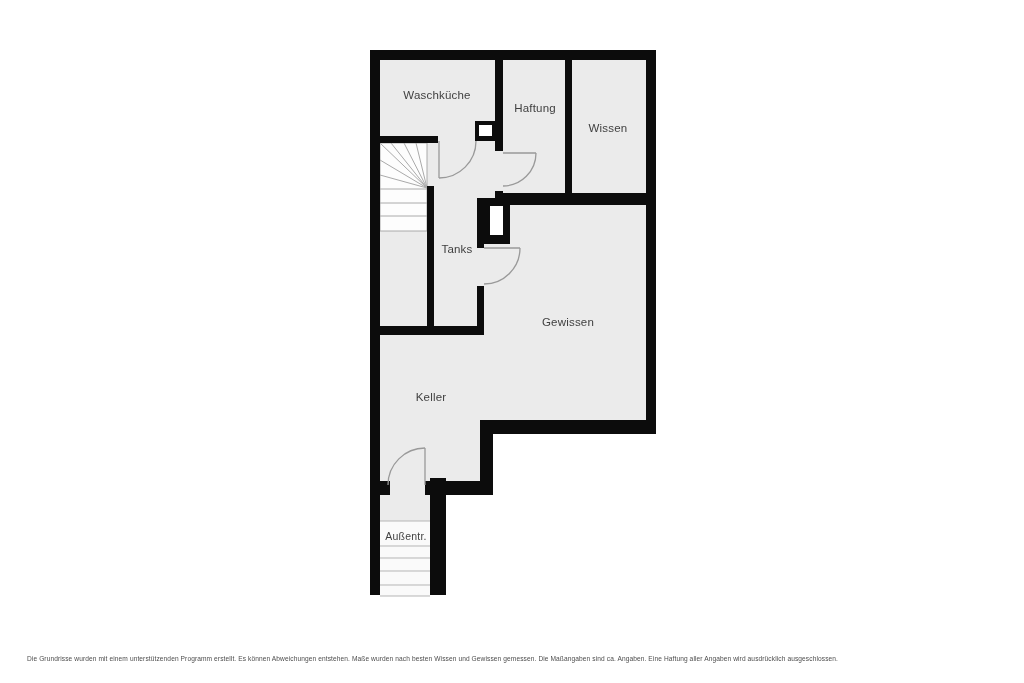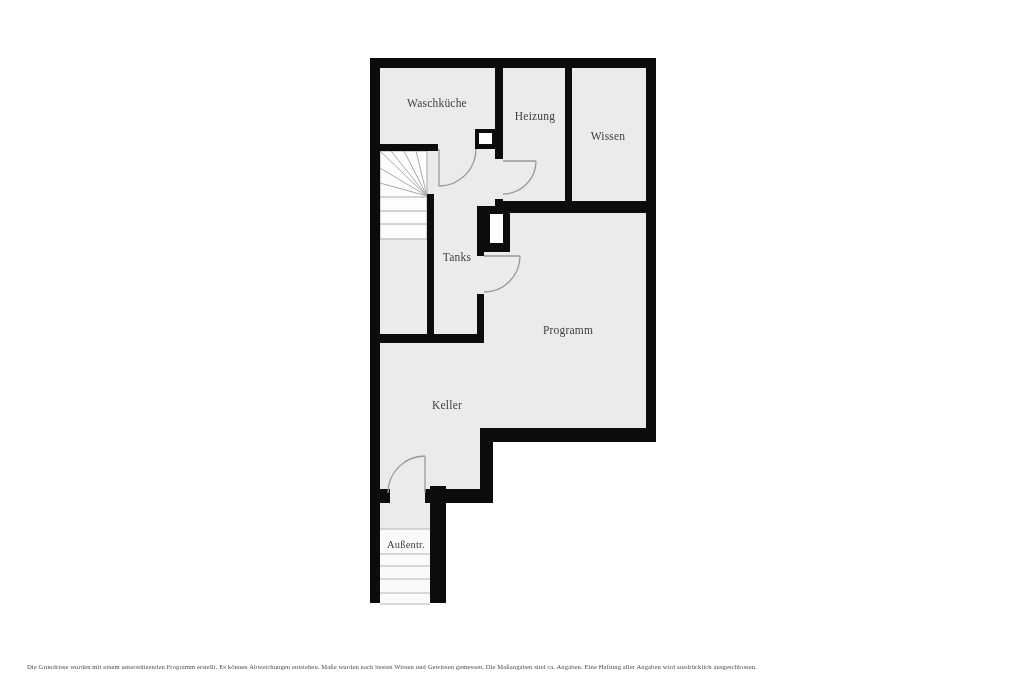--- a/index.html
+++ b/index.html
@@ -3,21 +3,21 @@
 <meta charset="utf-8">
 <style>
   html,body{margin:0;padding:0;}
   body{
     width:1024px;height:683px;
     background:#ffffff;
     font-family:"Liberation Sans", sans-serif;
     position:relative;
     overflow:hidden;
   }
-  #stage{position:absolute;left:0;top:16px;width:1024px;height:664px;font-family:Liberation Serif, serif;}
+  #stage{position:absolute;left:0;top:8px;width:1024px;height:664px;}
   svg.plan{position:absolute;left:0;top:0;}
   .room-label{
     position:absolute;
     transform:translate(-50%,-50%);
     font-size:11.5px;
     color:#3f3f3f;
     white-space:nowrap;
     letter-spacing:0.2px;
   }
   .room-label.small{font-size:10.5px;}
@@ -115,27 +115,27 @@
       </g>
       <g>
         <path d="M425,477 L425,440"></path>
         <path d="M425,440 A37,37 0 0 0 388,477"></path>
       </g>
     </g>
   </svg>
 
   <div class="room-label" style="left:437px; top:87px;">Waschküche</div>
 
-  <div class="room-label" style="left:535px; top:100px;">Heizung</div>
+  <div class="room-label" style="left:535px; top:100px;">Haftung</div>
 
   <div class="room-label" style="left:608px; top:120px;">Wissen</div>
 
   <div class="room-label" style="left:457px; top:241px;">Tanks</div>
 
-  <div class="room-label" style="left:568px; top:314px;">Programm</div>
+  <div class="room-label" style="left:568px; top:314px;">Gewissen</div>
 
-  <div class="room-label" style="left:431px; top:389px;margin-left:16px;">Keller</div>
+  <div class="room-label" style="left:431px; top:389px;">Keller</div>
 
   <div class="room-label small" style="left:406px; top:528px;">Außentr.</div>
 
   <div id="disclaimer">Die Grundrisse wurden mit einem unterstützenden Programm erstellt. Es können Abweichungen entstehen. Maße wurden nach besten Wissen und Gewissen gemessen. Die Maßangaben sind ca. Angaben. Eine Haftung aller Angaben wird ausdrücklich ausgeschlossen.</div>
 
 </div>
 
 </body></html>

